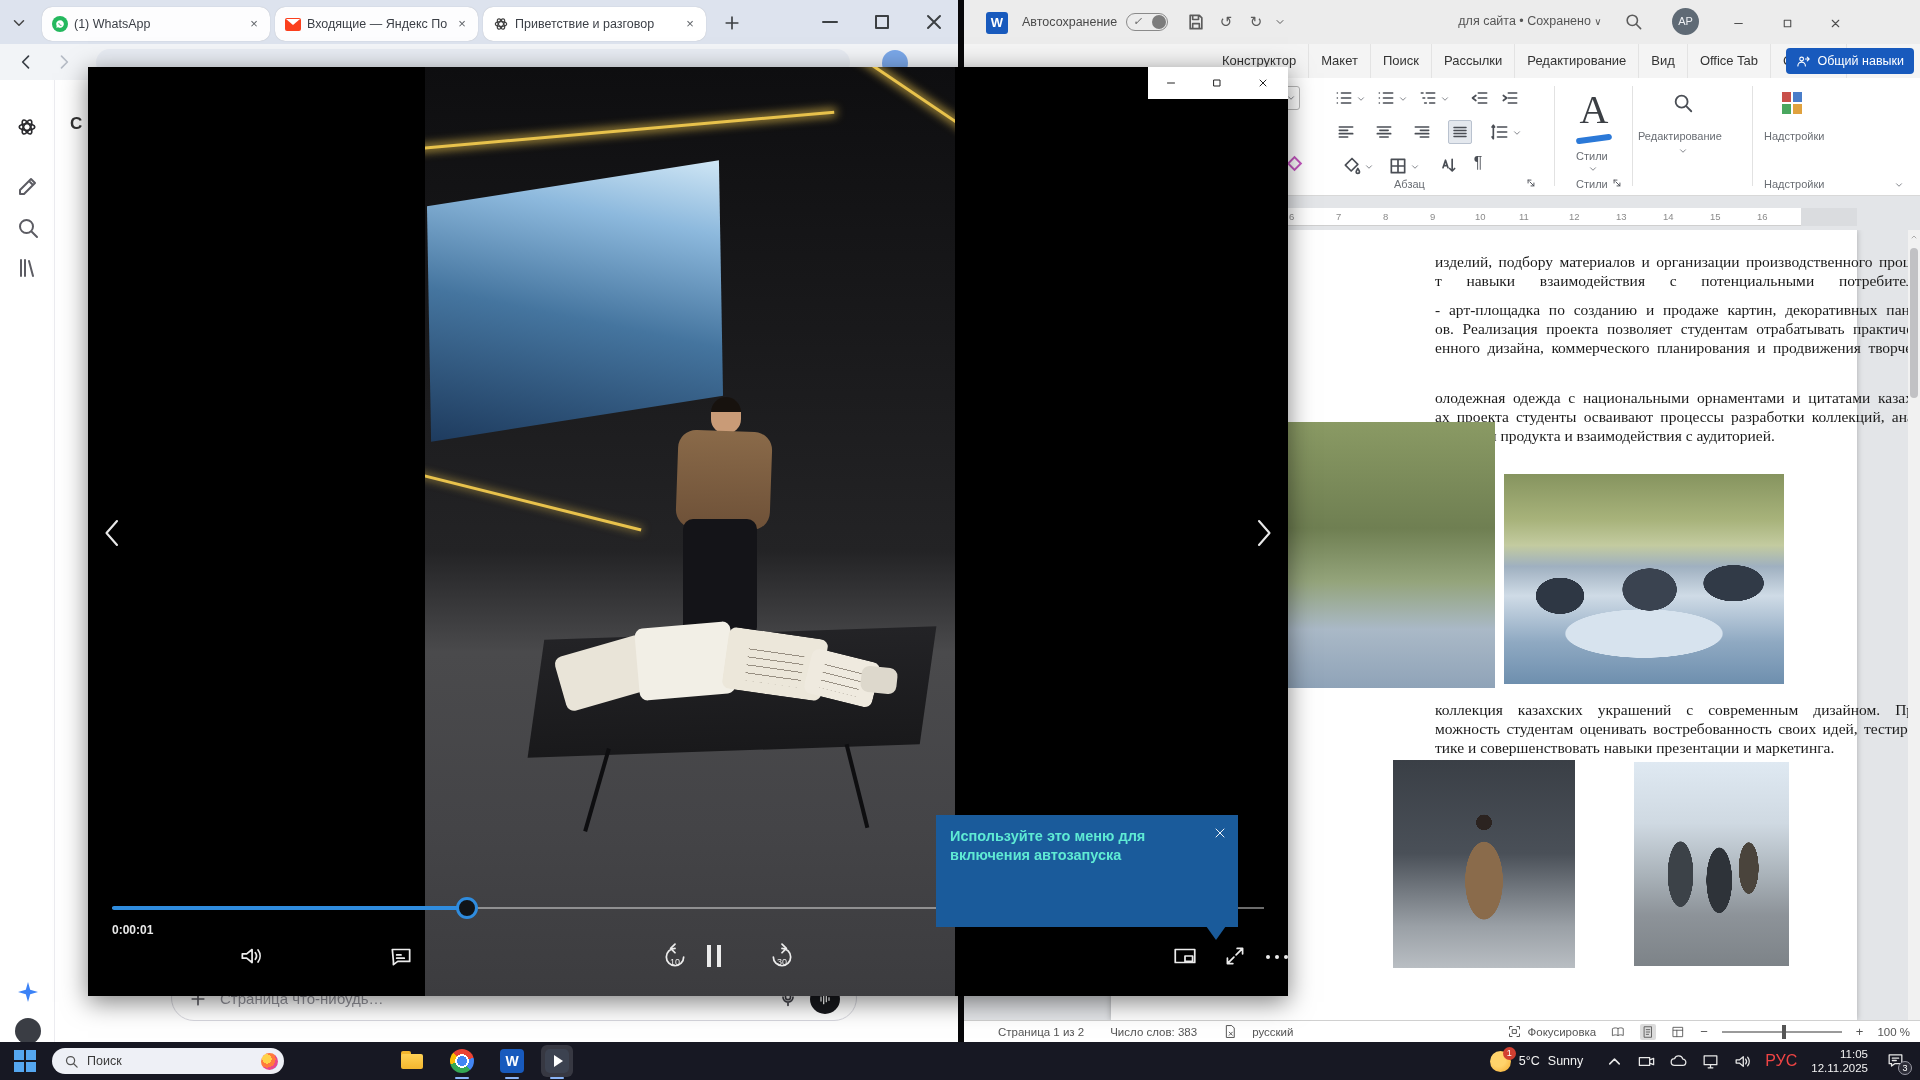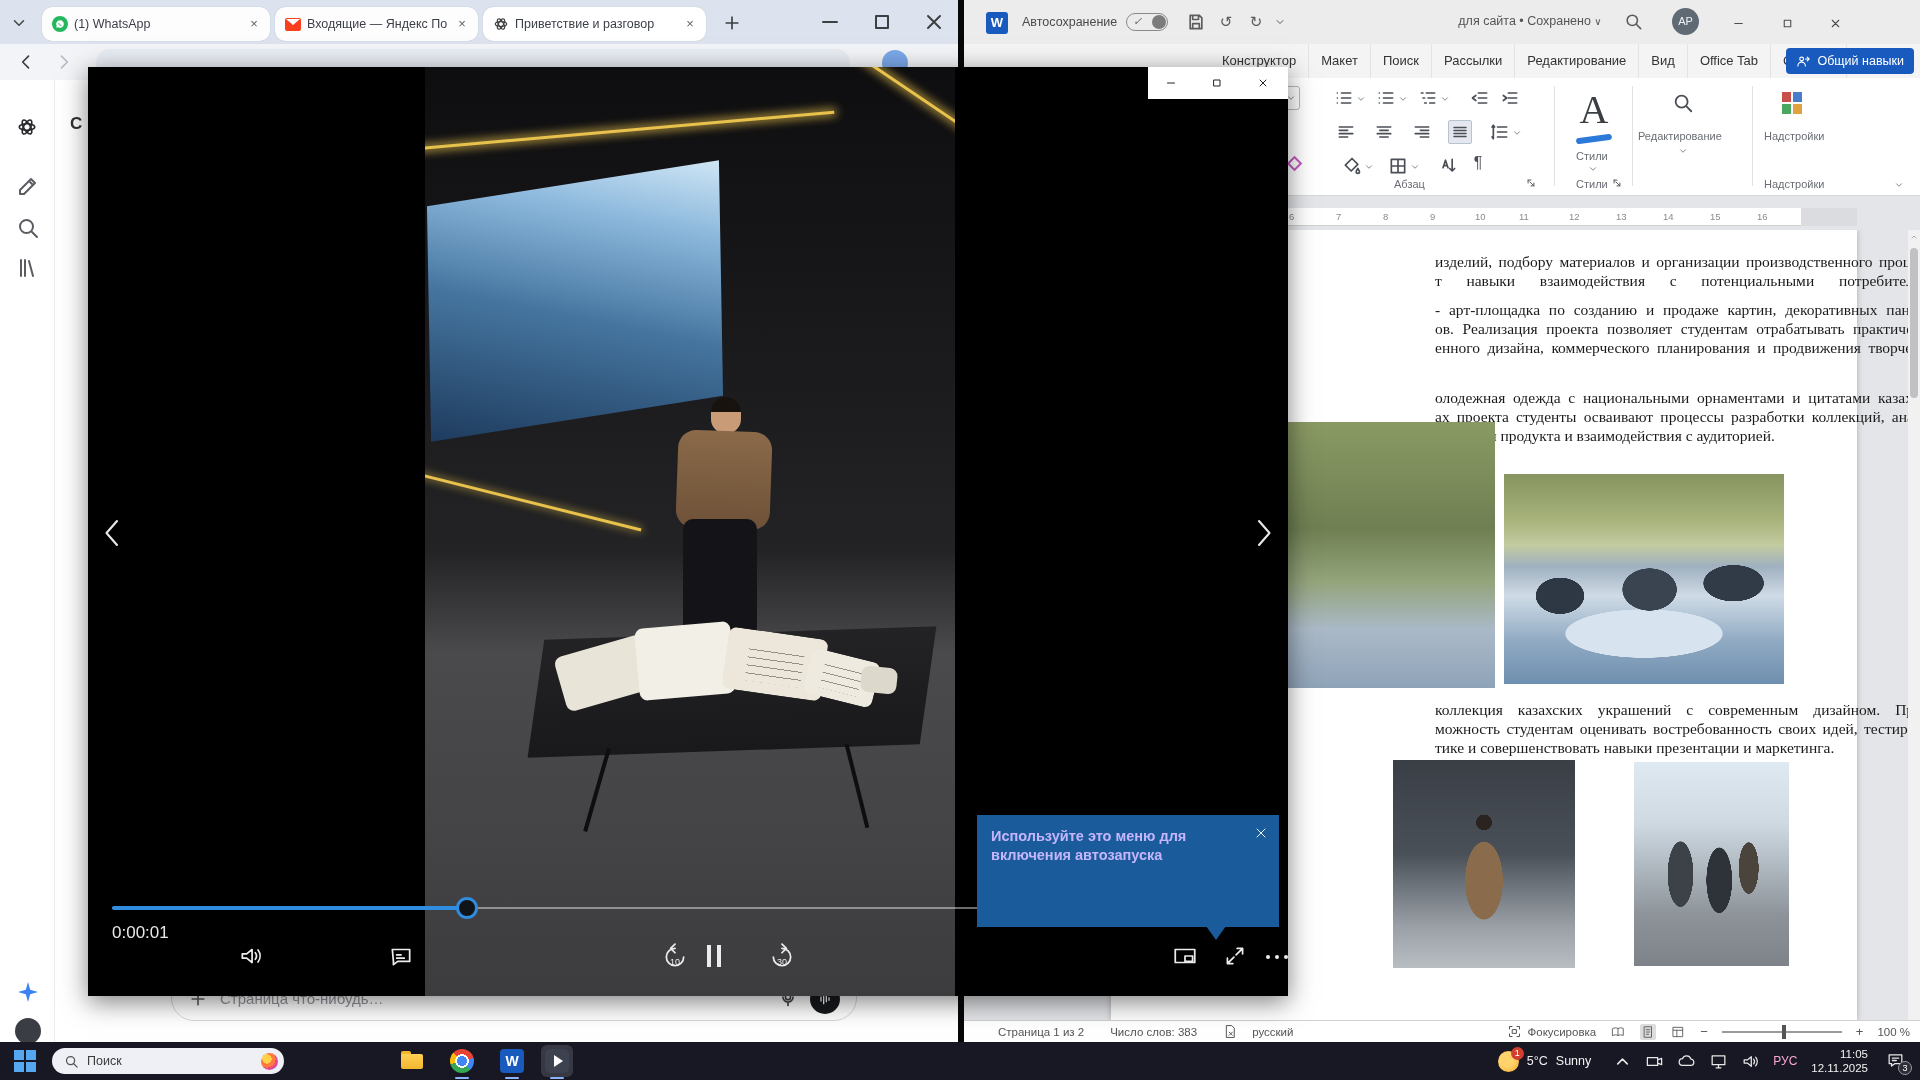--- a/index.html
+++ b/index.html
@@ -142,32 +142,32 @@
   #m2 { left:212px; top:558px; width:96px; height:72px; transform:rotate(-5deg); background-color:#f2efe6; }
   #m3 { left:300px; top:566px; width:100px; height:62px; transform:rotate(8deg); }
   #m4 { left:382px; top:588px; width:70px; height:46px; transform:rotate(14deg); background-color:#efeadf; }
   #m5 { left:436px; top:600px; width:36px; height:26px; transform:rotate(6deg); background-color:#ddd8cc; }
   .pnav { top:448px; width:36px; height:36px; color:#e8e8e8; }
   #pnav-l { left:8px; } #pnav-r { left:1156px; }
   #seek { left:24px; top:830px; width:1152px; height:22px; }
   #seek .rest { position:absolute; left:0; top:10px; width:100%; height:2px; background:rgba(255,255,255,.42); }
   #seek .fill { position:absolute; left:0; top:9px; width:355px; height:4px; background:var(--accent,#2f8cde); border-radius:2px; }
   #seek .handle { position:absolute; left:344px; top:0; width:22px; height:22px; border-radius:11px; border:3px solid var(--accent,#2f8cde); background:#101418; }
-  #p-time { left:24px; top:856px; font-size:17px; color:#e9e9e9; }
+  #p-time { left:24px; top:856px; font-size:12px; color:#e9e9e9;font-weight:bold; }
   .pctl { top:876px; width:26px; height:26px; color:#ececec; }
   .pctl svg { width:100%; height:100%; }
   #ctl-vol { left:150px; } #ctl-cc { left:300px; }
   #ctl-rew { left:574px; } #ctl-fwd { left:681px; }
   .skipnum { position:absolute; top:890px; font-size:9px; color:#ececec; width:26px; text-align:center; }
   #ctl-pause { left:615px; top:878px; width:22px; height:22px; display:flex; gap:6px; justify-content:center; }
   #ctl-pause i { width:4px; height:22px; background:#ececec; }
   #ctl-pip { left:1084px; } #ctl-fs { left:1134px; }
   #ctl-more { left:1178px; top:886px; width:30px; height:8px; display:flex; gap:5px; align-items:center; }
   #ctl-more i { width:4px; height:4px; border-radius:2px; background:#ececec; }
-  #p-tooltip { left:889px; top:748px; width:302px; height:112px; background:var(--tooltipBg,#1a5b9b); color:#c4b5fd; padding:12px 34px 28px 14px; }
+  #p-tooltip { left:848px; top:748px; width:302px; height:112px; background:var(--tooltipBg,#1a5b9b); color:#5eead4; padding:12px 34px 28px 14px; }
   #p-tooltip .tt-title { font-size:14.5px; font-weight:bold; line-height:19px; }
   #p-tooltip .tt-body { font-size:14.5px; line-height:19px; margin-top:2px; font-weight:300; }
   #tt-close { position:absolute; right:10px; top:10px; width:16px; height:16px; color:#fff; }
   #tt-tail { left:1118px; top:859px; width:0; height:0; border-left:10px solid transparent; border-right:10px solid transparent; border-top:14px solid var(--tooltipBg,#1a5b9b); }
 
   
   #taskbar { left:0; top:1042px; width:1920px; height:38px; background:var(--taskbar,#171823); z-index:10; display:block; }
   #tb-start { left:14px; top:8px; width:22px; height:22px; display:grid; grid-template-columns:10px 10px; grid-gap:2px; }
   #tb-start i { width:10px; height:10px; background:#55a7f0; }
   #tb-search { left:52px; top:6px; width:232px; height:26px; background:#eef0f6; border-radius:13px; display:flex; align-items:center; }
@@ -186,21 +186,21 @@
   #tb-films-box { left:541px; top:3px; width:32px; height:32px; background:rgba(255,255,255,.14); border-radius:6px; }
   #tb-films { left:545px; top:7px; width:24px; height:24px; background:#3c4250; border-radius:5px; }
   #tb-films .play { position:absolute; left:9px; top:6px; width:0; height:0; border-left:9px solid #fff; border-top:6px solid transparent; border-bottom:6px solid transparent; }
   .runline { top:35px; width:14px; height:2px; background:#8ab4f8; border-radius:1px; }
   #tray { right:0; top:0; height:38px; display:flex; align-items:center; position:absolute; }
   #weather { display:flex; align-items:center; gap:8px; margin-right:22px; position:relative; }
   #wsun { width:21px; height:21px; border-radius:11px; background:radial-gradient(circle at 40% 40%, #ffd36b 0 40%, var(--sun,#f4a92c) 100%); position:relative; }
   #wbadge { position:absolute; left:13px; top:-4px; min-width:13px; height:13px; border-radius:7px; background:var(--badge,#d23f31); color:#fff; font-size:9px; text-align:center; line-height:13px; padding:0 2px; }
   .wtxt { color:#f2f2f2; font-size:12.5px; }
   .trayico { width:19px; height:19px; color:#e8e8e8; margin-right:13px; }
-  #tray-lang { color:#f9a8d4; font-size:12px; margin-right:14px; }
+  #tray-lang { color:#ef4444; font-size:16px; margin-right:14px; }
   #tray-clock { color:#f2f2f2; font-size:11.5px; text-align:right; line-height:14px; margin-right:18px; }
   #tray-notif { position:relative; width:20px; height:20px; color:#e8e8e8; margin-right:14px; }
   #notif-badge { position:absolute; right:-6px; bottom:-4px; min-width:14px; height:14px; border-radius:7px; background:#2d2d38; border:1px solid #9a9aa5; color:#fff; font-size:9px; text-align:center; line-height:13px; }
 </style>
 </head>
 <body>
 
 <div id="screen">
 
   <div id="browser" class="abs">

